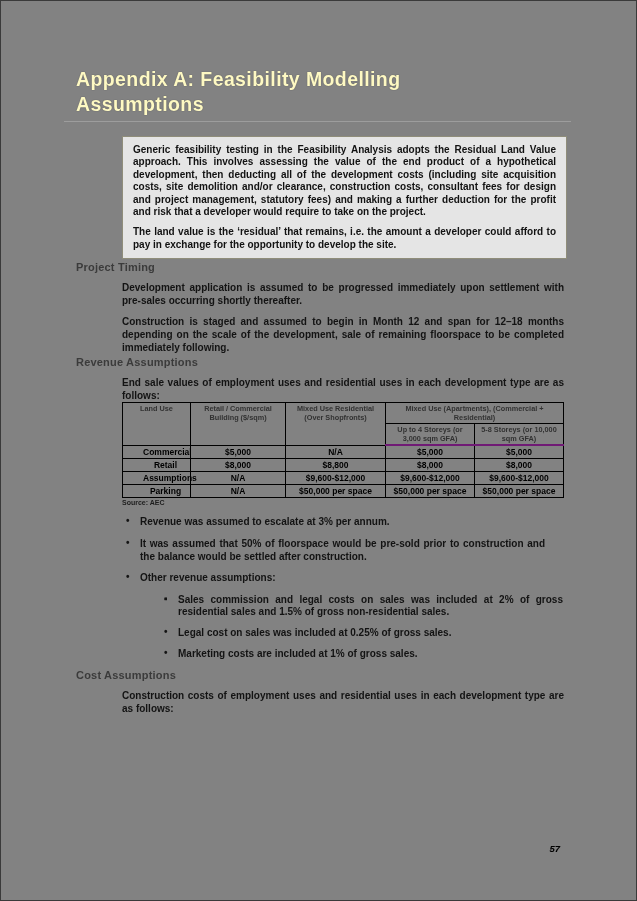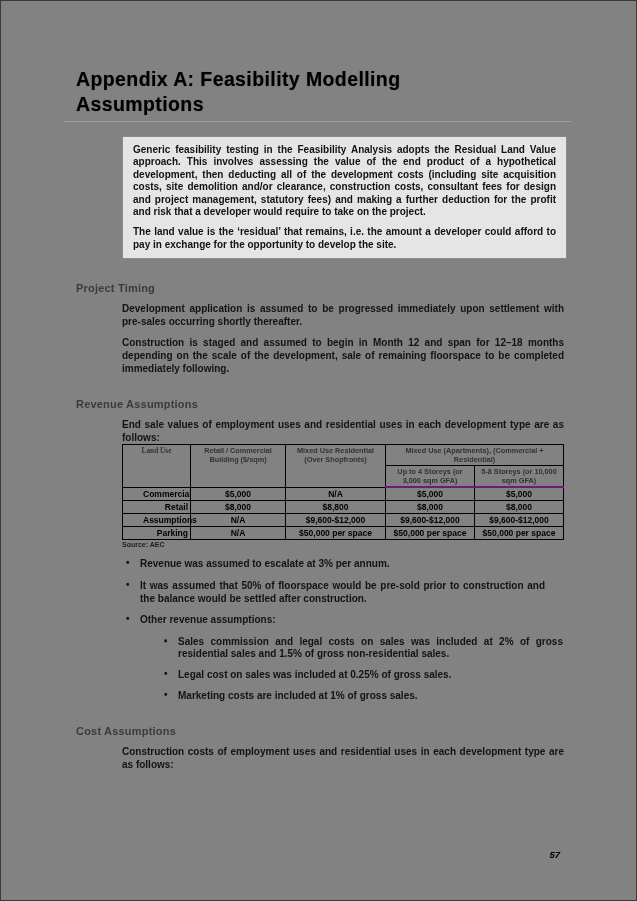--- a/index.html
+++ b/index.html
@@ -11,21 +11,21 @@
     font-weight:bold;
     color:#141414;
     overflow:hidden;
     box-sizing:border-box;
     border:1px solid #3a3a3a;
   }
   .content{padding:66px 72px 0 75px;}
   .doc-title{
     font-size:19.5px;
     line-height:25px;
-    color:#000000;
+    color:#fef9c3;
     text-shadow:0 0 1px #474747;
     letter-spacing:.4px;
   }
   .title-rule{
     border:none;
     border-top:1px solid #9d9d9d;
     margin:4px 0 0 -12px;
     width:507px;
   }
   .intro-box{
@@ -35,21 +35,21 @@
     border:1px solid #8f8d7a;
     padding:7px 10px;
     font-size:10px;
     line-height:12.4px;
     color:#121212;
     text-align:justify;
   }
   .intro-box p{margin:0;}
   .intro-box p + p{margin-top:8px;}
   h2{
-    margin:23px 0 0 0;
+    margin:2px 0 0 0;
     font-size:11px;
     color:#3b3b3b;
     letter-spacing:.2px;
   }
   .ind{
     margin:9px 0 0 46px;
     font-size:10px;
     line-height:12.6px;
     text-align:justify;
     color:#131313;
@@ -70,30 +70,30 @@
     padding:1px 2px;
     box-sizing:border-box;
   }
   table.rev th{
     color:#323232;
     font-size:7.3px;
     line-height:9px;
     text-align:center;
     font-weight:bold;
   }
-  th.va-top{vertical-align:top;text-align:left;padding-left:3px;font-family:Liberation Serif, serif;}
+  th.va-top{vertical-align:top;text-align:left;padding-left:3px;}
   th.va-top-c{vertical-align:top;}
   table.rev thead tr.subhead th{border-bottom:2px solid #701a75;}
   table.rev td{
     font-size:8.5px;
     color:#000;
     text-align:center;
     height:13px;
   }
-  table.rev td.lu{text-align:right;padding-left:20px;}
+  table.rev td.lu{text-align:center;padding-left:20px;}
   .source{
     margin:1px 0 0 46px;
     font-size:7px;
     color:#1d1d1d;
   }
   ul.blt{
     list-style:none;
     margin:10px 0 0 46px;
     padding:0;
     width:423px;
@@ -106,21 +106,21 @@
     line-height:12.6px;
     text-align:justify;
     color:#131313;
   }
   ul.blt.sub{margin:9px 0 0 20px;width:403px;}
   ul.blt.sub li{margin-bottom:8px;}
   .mark{position:absolute;left:4px;top:-1px;font-size:10px;}
   .pageno{
     position:absolute;
     right:76px;
-    bottom:40px;
+    bottom:46px;
     font-size:9.5px;
     font-style:italic;
     color:#000;
   }
 </style>
 </head>
 <body>
 
 <div class="page">
   <div class="content">

